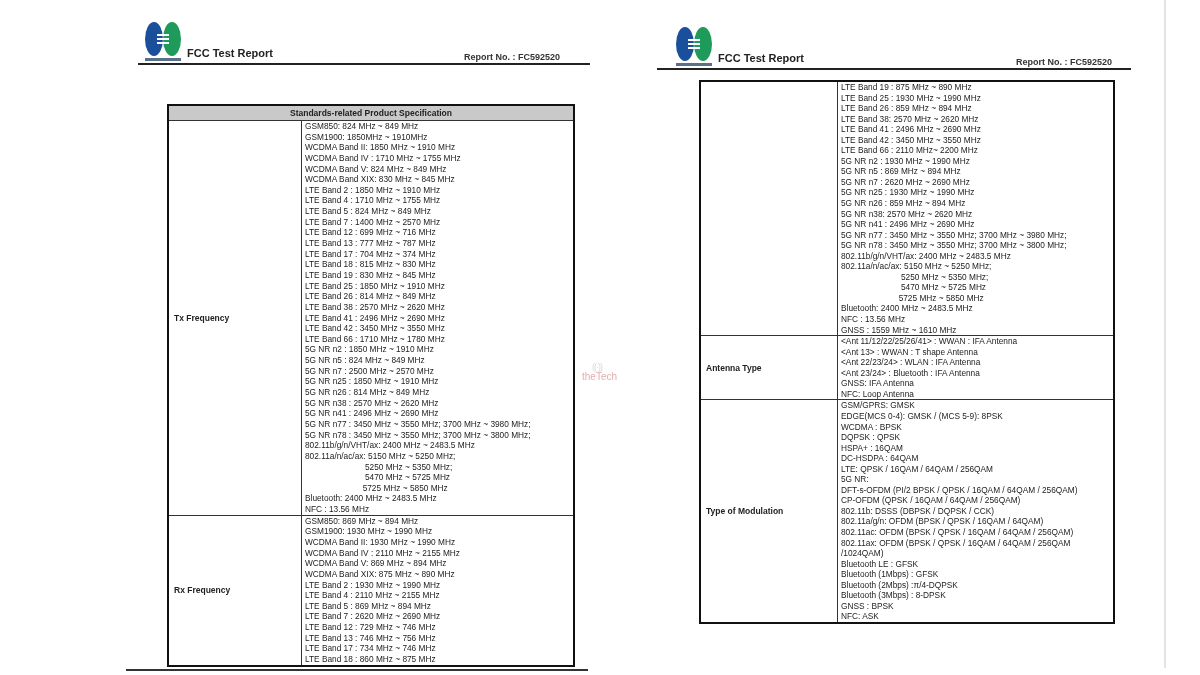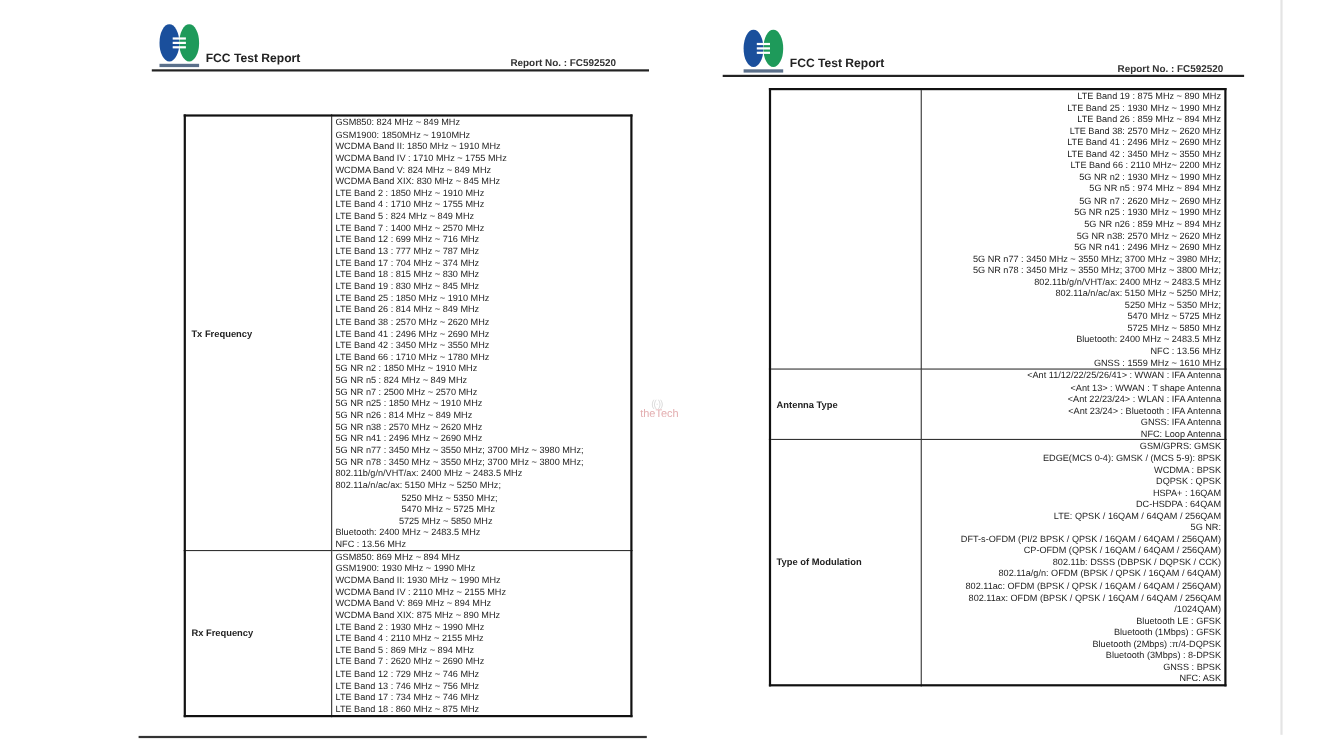--- a/index.html
+++ b/index.html
@@ -14,21 +14,21 @@
   .rpt-title { position:absolute; font-weight:bold; font-size:11px; color:#222; }
   .rpt-no { position:absolute; font-weight:bold; font-size:9px; color:#333; }
   .hr { position:absolute; height:2px; background:#222; }
   .section-title { position:absolute; font-weight:bold; font-size:13px; color:#222; letter-spacing:0.1px; }
   table.spec { position:absolute; border-collapse:collapse; border:2px solid #111; font-size:8.3px; }
   table.spec td { border:1px solid #333; vertical-align:middle; padding:0 3px; }
   table.spec td.label { font-weight:bold; font-size:8.5px; padding-left:5px; }
   table.spec td.vals { padding:0 3px; }
   table.spec th { background:#c9c9c9; font-weight:bold; font-size:8.5px; height:14px; border:1px solid #333; padding:0; }
   .line { height:10.65px; line-height:10.65px; white-space:pre; }
-  .rline { height:10.55px; line-height:10.55px; white-space:pre;text-align:right; }
+  .rline { height:10.55px; line-height:10.55px; white-space:pre; }
   .watermark { position:absolute; left:582px; top:362px; width:30px; text-align:center; color:#e3aeb0; font-size:10px; line-height:10px; }
   .watermark .waves { font-size:9px; color:#d9d9d9; letter-spacing:-1px; }
   .scrollbar { position:absolute; left:1164px; top:0; width:2px; height:668px; background:#e4e4e4; }
   .bottom-rule { position:absolute; height:2px; background:#333; }
 </style>
 </head>
 <body>
 
 <div class="page" style="left:128px; top:0; width:470px; height:675px;">
   <div class="logo" style="left:17px; top:22px;">
@@ -38,20 +38,23 @@
       <div class="stripe" style="top:16px"></div>
       <div class="stripe" style="top:20px"></div>
     <div class="sub"></div>
   </div>
   <div class="rpt-title" style="left:59px; top:47px;">FCC Test Report</div>
   <div class="rpt-no" style="left:336px; top:52px;">Report No. : FC592520</div>
   <div class="hr" style="left:10px; top:63px; width:452px;"></div>
 
   <table class="spec" style="left:39px; top:104px; width:408px;">
     <tbody>
+        <tr>
+          <th colspan="2">Standards-related Product Specification</th>
+        </tr>
     <tr>
       <td class="label" style="width:124px;">Tx Frequency</td>
       <td class="vals" id="lt0">
             <div class="line">GSM850: 824 MHz ~ 849 MHz</div>
             <div class="line">GSM1900: 1850MHz ~ 1910MHz</div>
             <div class="line">WCDMA Band II: 1850 MHz ~ 1910 MHz</div>
             <div class="line">WCDMA Band IV : 1710 MHz ~ 1755 MHz</div>
             <div class="line">WCDMA Band V: 824 MHz ~ 849 MHz</div>
             <div class="line">WCDMA Band XIX: 830 MHz ~ 845 MHz</div>
             <div class="line">LTE Band 2 : 1850 MHz ~ 1910 MHz</div>
@@ -135,21 +138,21 @@
       <td class="label" style="width:128px;"></td>
       <td class="vals" id="rt0">
             <div class="rline">LTE Band 19 : 875 MHz ~ 890 MHz</div>
             <div class="rline">LTE Band 25 : 1930 MHz ~ 1990 MHz</div>
             <div class="rline">LTE Band 26 : 859 MHz ~ 894 MHz</div>
             <div class="rline">LTE Band 38: 2570 MHz ~ 2620 MHz</div>
             <div class="rline">LTE Band 41 : 2496 MHz ~ 2690 MHz</div>
             <div class="rline">LTE Band 42 : 3450 MHz ~ 3550 MHz</div>
             <div class="rline">LTE Band 66 : 2110 MHz~ 2200 MHz</div>
             <div class="rline">5G NR n2 : 1930 MHz ~ 1990 MHz</div>
-            <div class="rline">5G NR n5 : 974 MHz ~ 894 MHz</div>
+            <div class="rline">5G NR n5 : 869 MHz ~ 894 MHz</div>
             <div class="rline">5G NR n7 : 2620 MHz ~ 2690 MHz</div>
             <div class="rline">5G NR n25 : 1930 MHz ~ 1990 MHz</div>
             <div class="rline">5G NR n26 : 859 MHz ~ 894 MHz</div>
             <div class="rline">5G NR n38: 2570 MHz ~ 2620 MHz</div>
             <div class="rline">5G NR n41 : 2496 MHz ~ 2690 MHz</div>
             <div class="rline">5G NR n77 : 3450 MHz ~ 3550 MHz; 3700 MHz ~ 3980 MHz;</div>
             <div class="rline">5G NR n78 : 3450 MHz ~ 3550 MHz; 3700 MHz ~ 3800 MHz;</div>
             <div class="rline">802.11b/g/n/VHT/ax: 2400 MHz ~ 2483.5 MHz</div>
             <div class="rline">802.11a/n/ac/ax: 5150 MHz ~ 5250 MHz;</div>
             <div class="rline">                          5250 MHz ~ 5350 MHz;</div>

